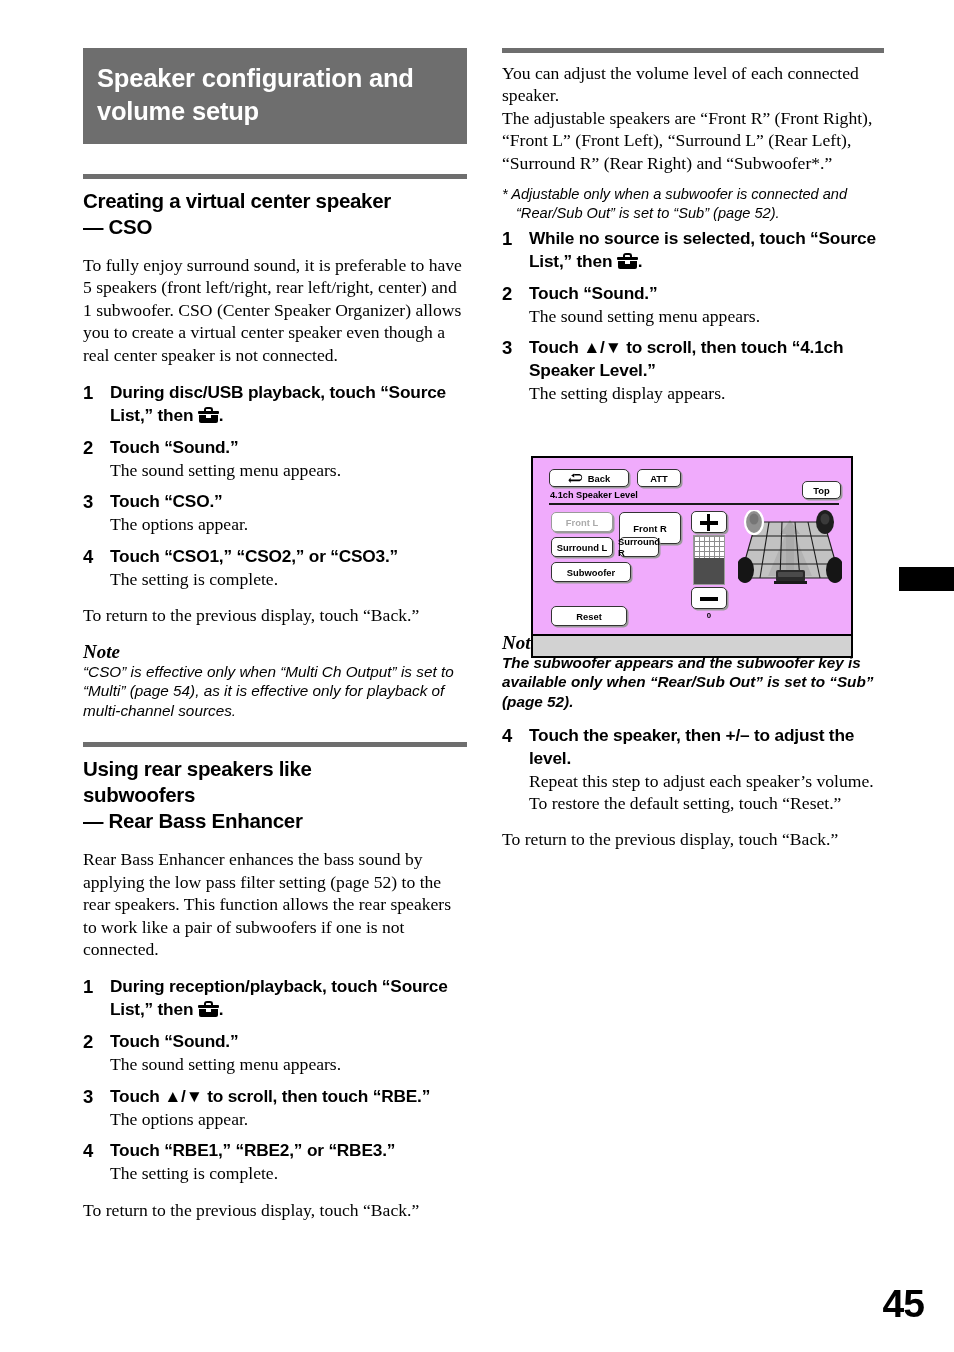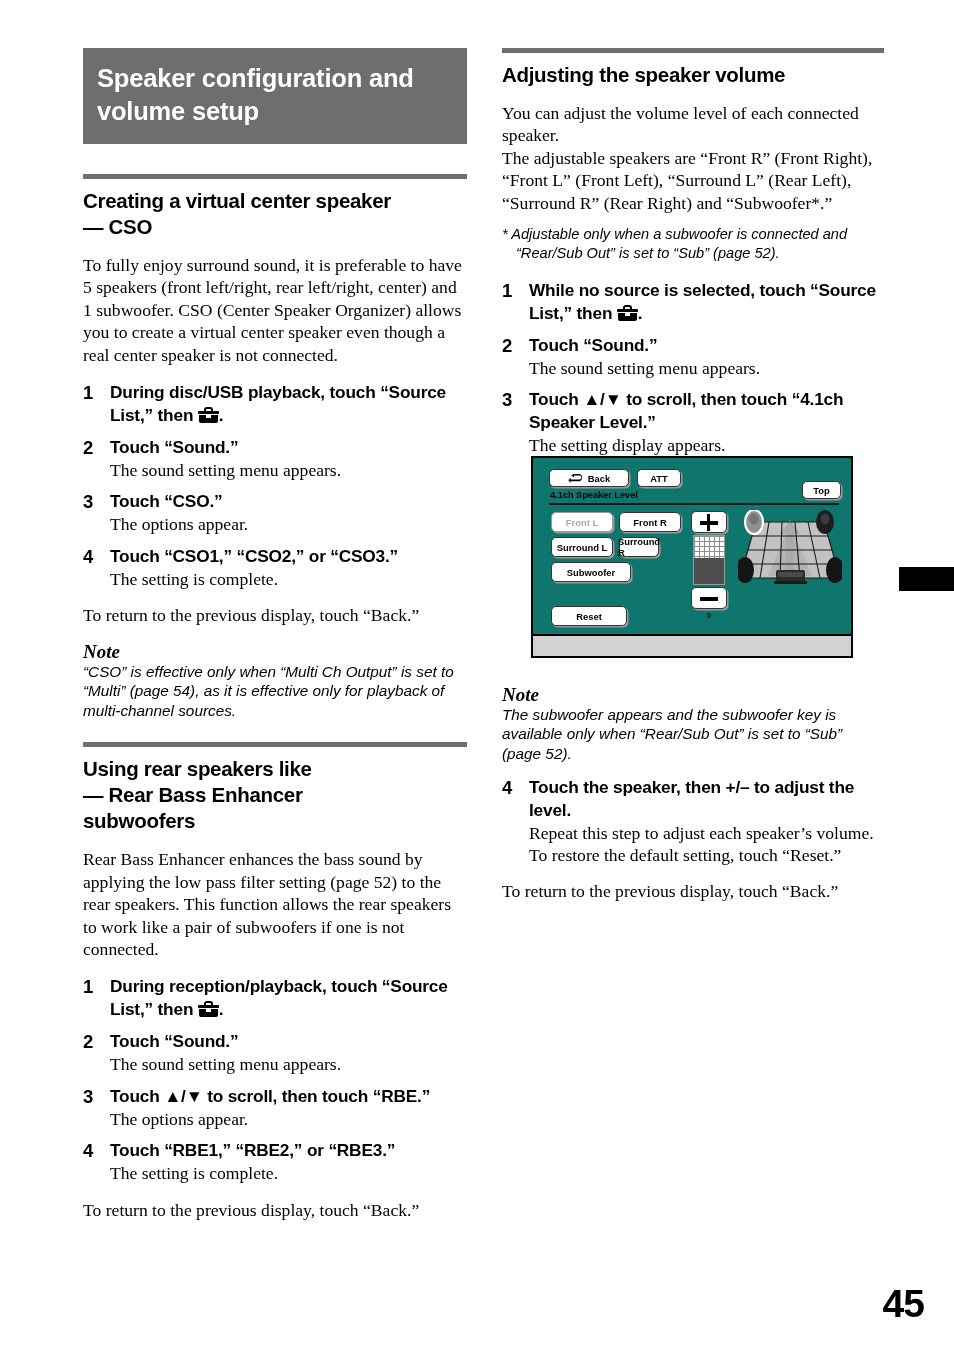--- a/index.html
+++ b/index.html
@@ -114,21 +114,21 @@
     font-style: italic;
     font-size: 15.3px;
     line-height: 19.6px;
     margin: 0 0 16px 0;
   }
   .footnote {
     font-family: "Liberation Sans", sans-serif;
     font-style: italic;
     font-size: 14.6px;
     line-height: 19px;
-    margin: 0 0 16px 0;
+    margin: 0 0 4px 0;
     padding-left: 14px;
     text-indent: -14px;
   }
 
   
   .tool-ico {
     display: inline-block;
     vertical-align: -2px;
     width: 21px;
     height: 16px;
@@ -165,21 +165,21 @@
   }
 
   
   .device {
     position: absolute;
     left: 531px;
     top: 456px;
     width: 322px;
     height: 202px;
     border: 2px solid #000;
-    background: #0f766e;
+    background: #f0abfc;
     box-sizing: border-box;
   }
   .dev-inner {
     position: absolute;
     left: 0; top: 0; right: 0;
     height: 178px;
     box-sizing: border-box;
   }
   .dev-footbar {
     position: absolute;
@@ -229,21 +229,21 @@
   .dev-hr {
     position: absolute;
     left: 16px;
     top: 45px;
     width: 290px;
     height: 1.6px;
     background: #1a1a1a;
   }
 
   #btn-frontl   { left: 18px;  top: 54px;  width: 62px; height: 20px; }
-  #btn-frontr   { left: 86px;  top: 54px;  width: 62px; height: 20px; }
+  #btn-frontr   { left: 86px;  top: 54px;  width: 62px; height: 32px; }
   #btn-surrl    { left: 18px;  top: 79px;  width: 62px; height: 20px; }
   #btn-surrr    { left: 86px;  top: 79px;  width: 40px; height: 20px; }
   #btn-sub      { left: 18px;  top: 104px; width: 80px; height: 20px; }
   #btn-reset    { left: 18px;  top: 148px; width: 76px; height: 20px; }
 
   
   .slider {
     position: absolute;
     left: 158px;
     top: 53px;
@@ -385,22 +385,22 @@
     </div>
 
     <p class="body">To return to the previous display, touch “Back.”</p>
 
     <p class="note-head">Note</p>
     <p class="note-body">“CSO” is effective only when “Multi Ch Output” is set to “Multi” (page 54), as it is effective only for playback of multi-channel sources.</p>
 
     <div class="rule" style="margin-top:22px;"></div>
     <h2 class="sect">
       <span>Using rear speakers like</span>
+      <span class="l2">subwoofers</span>
       <span class="l2">— Rear Bass Enhancer</span>
-      <span class="l2">subwoofers</span>
     </h2>
 
     <p class="body">Rear Bass Enhancer enhances the bass sound by applying the low pass filter setting (page 52) to the rear speakers. This function allows the rear speakers to work like a pair of subwoofers if one is not connected.</p>
 
     <div class="steps">
 
       <div class="step">
         <span class="num">1</span>
         <div class="inst"><span>During reception/playback, touch “Source List,” then </span><span class="tool-ico"><span class="handle"></span><span class="lid"></span><span class="box"></span><span class="slot"></span></span><span>.</span></div>
       </div>
@@ -424,21 +424,20 @@
       </div>
 
     </div>
 
     <p class="body">To return to the previous display, touch “Back.”</p>
   </div>
 
   <div class="col-right">
 
     <div class="rule"></div>
-    <h2 class="sect">Adjusting the speaker volume</h2>
 
     <p class="body tight" style="white-space:pre-line;">You can adjust the volume level of each connected speaker.
 The adjustable speakers are “Front R” (Front Right), “Front L” (Front Left), “Surround L” (Rear Left), “Surround R” (Rear Right) and “Subwoofer*.”</p>
 
     <p class="footnote">* Adjustable only when a subwoofer is connected and “Rear/Sub Out” is set to “Sub” (page 52).</p>
 
     <div class="steps">
 
       <div class="step">
         <span class="num">1</span>
@@ -455,21 +454,21 @@
         <span class="num">3</span>
         <div class="inst">Touch ▲/▼ to scroll, then touch “4.1ch Speaker Level.”</div>
         <div class="sub">The setting display appears.</div>
       </div>
 
     </div>
 
     <div style="height:214px;"></div>
 
     <p class="note-head">Note</p>
-    <p class="note-body" style="margin-bottom:12px;">The subwoofer appears and the subwoofer key is available only when “Rear/Sub Out” is set to “Sub” (page 52).</p>
+    <p class="note-body" style="margin-bottom:12px;font-weight:bold;">The subwoofer appears and the subwoofer key is available only when “Rear/Sub Out” is set to “Sub” (page 52).</p>
 
     <div class="steps">
       <div class="step">
         <span class="num">4</span>
         <div class="inst">Touch the speaker, then +/– to adjust the level.</div>
         <div class="sub" style="white-space:pre-line;">Repeat this step to adjust each speaker’s volume.
 To restore the default setting, touch “Reset.”</div>
       </div>
     </div>
 

